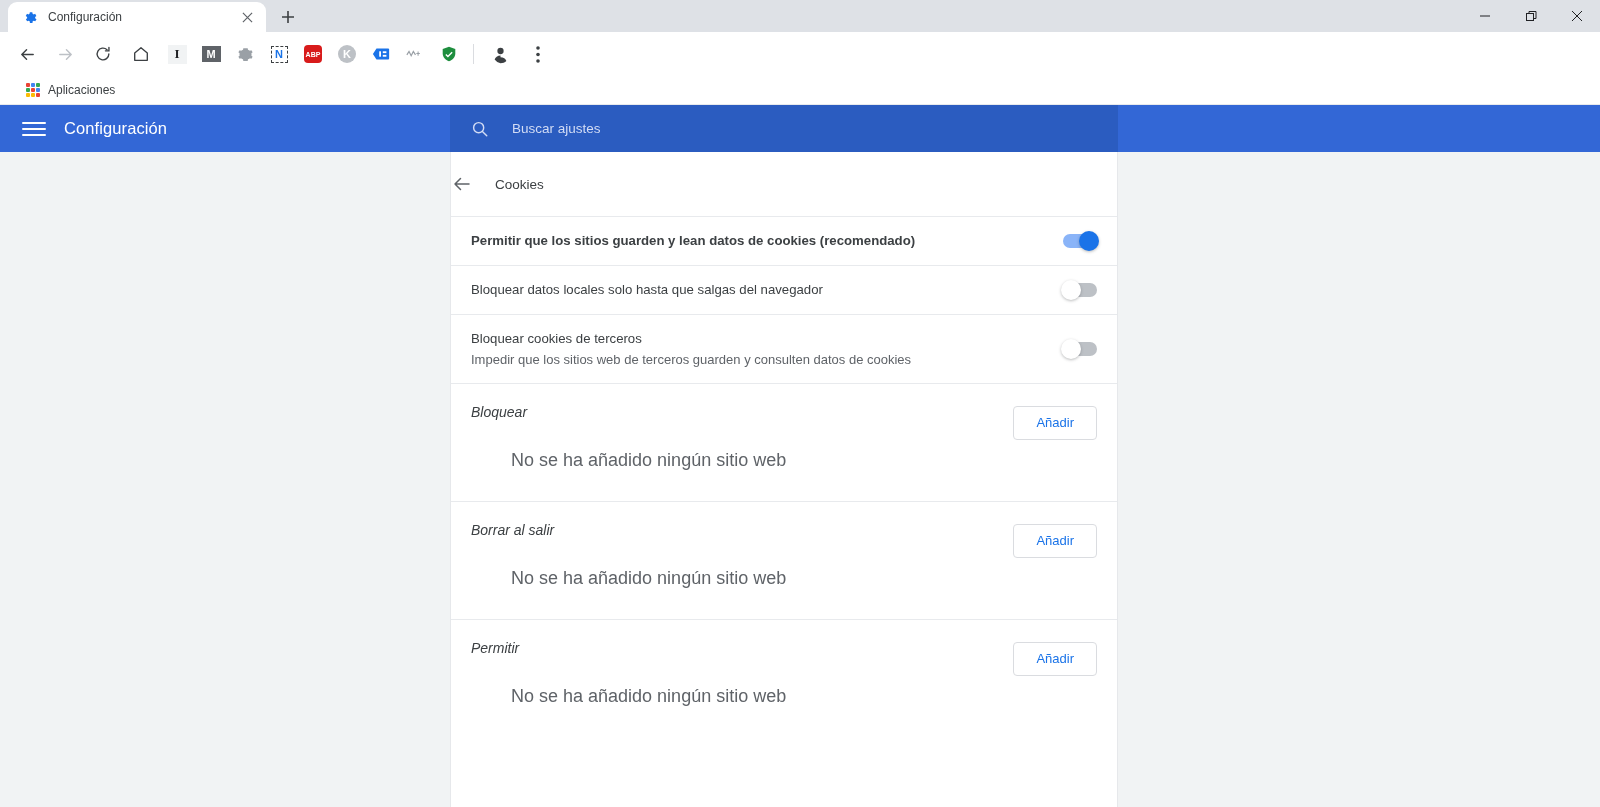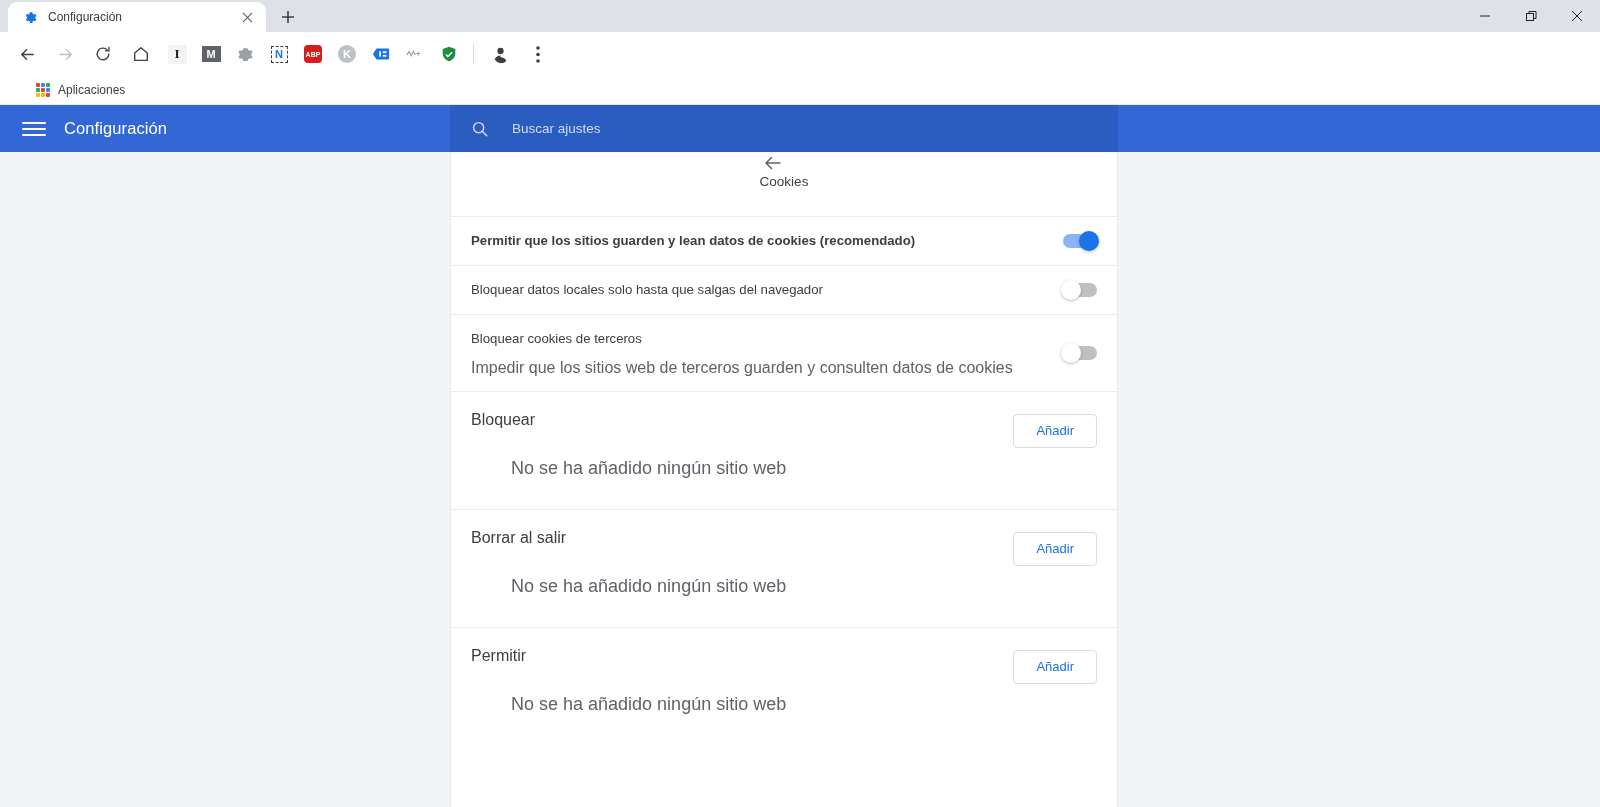--- a/index.html
+++ b/index.html
@@ -110,21 +110,21 @@
     display: flex; align-items: center; justify-content: center;
     margin: 0 3px;
   }
   .tb-divider { width: 1px; height: 20px; background: #dadce0; margin: 0 7px; }
 
   
   .bookmarkbar {
     height: 29px; width: 100%;
     background: #ffffff;
     display: flex; align-items: center;
-    padding-left: 28px;
+    padding-left: 18px;
     border-bottom: 1px solid #e8eaed;
   }
   .bm-item { display: flex; align-items: center; padding: 4px 8px; border-radius: 4px; }
   .bm-label { font-size: 12px; color: #3c4043; margin-left: 8px; }
   .appsgrid {
     width: 14px; height: 14px;
     display: grid; grid-template-columns: repeat(3,1fr); grid-template-rows: repeat(3,1fr);
     gap: 1.5px;
   }
   .appsgrid i { display: block; border-radius: 1px; }
@@ -174,39 +174,38 @@
     width: 668px;
     min-height: 100%;
     background: #ffffff;
     border-left: 1px solid #e6e8eb;
     border-right: 1px solid #e6e8eb;
   }
 
   .card-head {
     height: 64px;
     display: flex; align-items: center;
-    flex-direction: column;
   }
   .back-arrow {
     width: 22px; height: 22px; flex: 0 0 22px;
     display: flex; align-items: center; justify-content: center;
     margin-right: 22px;
   }
   .card-head-title { font-size: 13.5px; color: #3c4043; }
 
   .row {
     display: flex; align-items: center;
     min-height: 48px;
     padding: 0 20px;
     border-top: 1px solid #e8eaed;
   }
   .row.first { border-top: 1px solid #e8eaed; font-weight: bold; }
   .row-text { flex: 1 1 auto; padding: 14px 0; }
   .row-title { font-size: 13.2px; color: #3c4043; line-height: 20px; }
-  .row-sub { font-size: 16px; color: #5f6368; line-height: 19px; margin-top: 9px; }
+  .row-sub { font-size: 13px; color: #5f6368; line-height: 19px; margin-top: 1px; }
 
   .toggle {
     width: 34px; height: 14px;
     border-radius: 7px;
     position: relative;
     flex: 0 0 34px;
     margin-left: 20px;
   }
   .toggle .knob {
     position: absolute; top: -3px;
@@ -238,21 +237,21 @@
   }
 
   .section {
     padding: 0 20px;
     border-top: 1px solid #e8eaed;
   }
   .section-head {
     display: flex; align-items: center;
     height: 56px;
   }
-  .section-title { flex: 1 1 auto; font-size: 16px; color: #3c4043; font-weight: 500; }
+  .section-title { flex: 1 1 auto; font-size: 14px; color: #3c4043; font-weight: 500; font-style: italic; }
   .add-btn {
     border: 1px solid #dadce0;
     background: #ffffff;
     color: #1a73e8;
     font-family: "Liberation Sans", sans-serif;
     font-size: 13px; font-weight: 500;
     border-radius: 4px;
     padding: 8px 22px;
     cursor: pointer;
     line-height: 16px;

